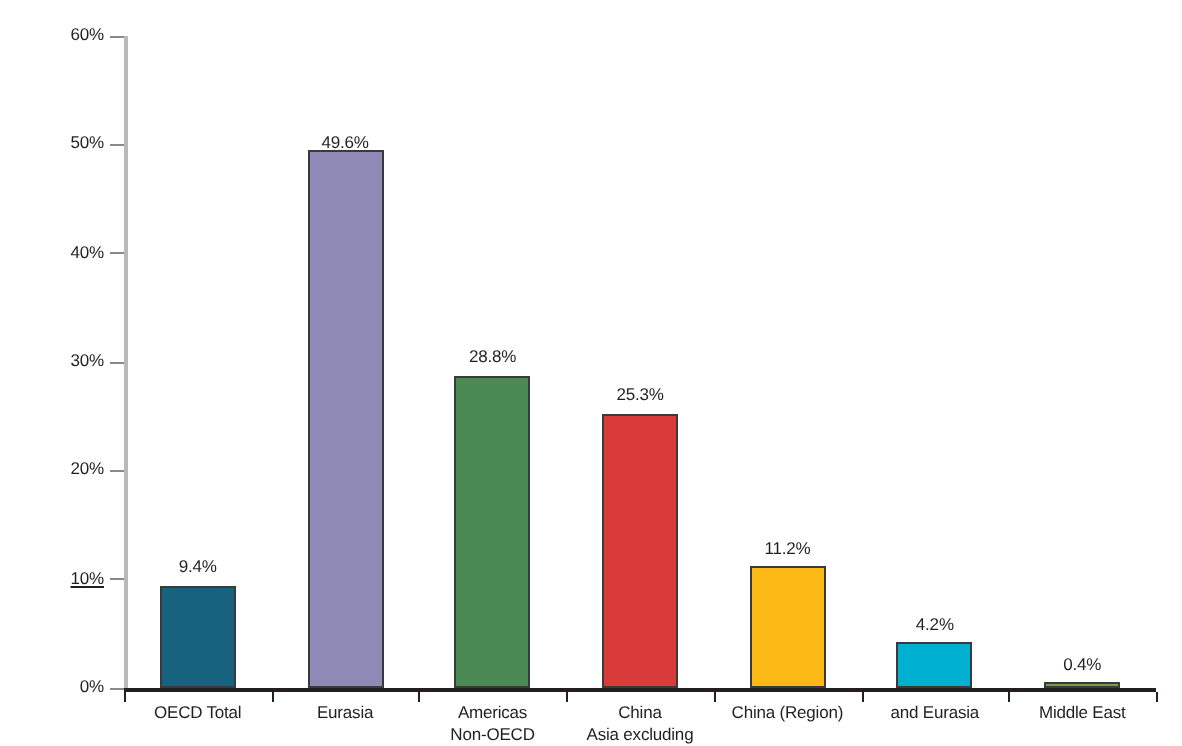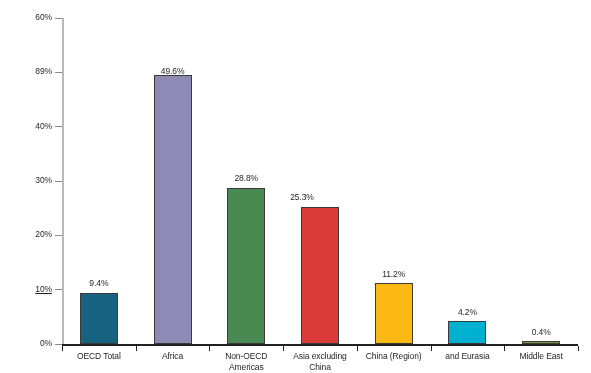--- a/index.html
+++ b/index.html
@@ -132,37 +132,37 @@
       <div class="y-tick" style="top: 180.5px;"></div>
       <div class="y-tick-label-wrap" style="top: 181px;">
         <div class="y-tick-label" style="top: -5px;">30%</div>
       </div>
       <div class="y-tick" style="top: 126.167px;"></div>
       <div class="y-tick-label-wrap" style="top: 126.667px;">
         <div class="y-tick-label" style="top: -5px;">40%</div>
       </div>
       <div class="y-tick" style="top: 71.8333px;"></div>
       <div class="y-tick-label-wrap" style="top: 72.3333px;">
-        <div class="y-tick-label" style="top: -5px;">89%</div>
+        <div class="y-tick-label" style="top: -5px;">50%</div>
       </div>
       <div class="y-tick" style="top: 17.5px;"></div>
       <div class="y-tick-label-wrap" style="top: 18px;">
         <div class="y-tick-label" style="top: -5px;">60%</div>
       </div>
     </div>
 
   <div class="plot-area" id="plot-area">
       <div class="bar" style="left: 17.8571px; width: 38px; height: 51.0733px; background: rgb(22, 98, 127); border-color: rgb(58, 58, 58);"></div>
       <div class="bar-value" style="left: -3.14286px; width: 80px; bottom: 56.0733px;">9.4%</div>
       <div class="bar" style="left: 91.5714px; width: 38px; height: 269.493px; background: rgb(143, 137, 181); border-color: rgb(58, 58, 58);"></div>
       <div class="bar-value" style="left: 70.5714px; width: 80px; bottom: 269px;">49.6%</div>
       <div class="bar" style="left: 165.286px; width: 38px; height: 156.48px; background: rgb(74, 138, 82); border-color: rgb(58, 58, 58);"></div>
       <div class="bar-value" style="left: 144.286px; width: 80px; bottom: 161.48px; margin-top: 43px;">28.8%</div>
       <div class="bar" style="left: 239px; width: 38px; height: 137.463px; background: rgb(217, 58, 58); border-color: rgb(58, 58, 58);"></div>
-      <div class="bar-value" style="left: 200px; width: 80px; bottom: 142.463px;">25.3%</div>
+      <div class="bar-value" style="left: 218px; width: 80px; bottom: 142.463px;">25.3%</div>
       <div class="bar" style="left: 312.714px; width: 38px; height: 60.8533px; background: rgb(252, 184, 20); border-color: rgb(58, 58, 58);"></div>
       <div class="bar-value" style="left: 291.714px; width: 80px; bottom: 65.8533px;">11.2%</div>
       <div class="bar" style="left: 386.429px; width: 38px; height: 22.82px; background: rgb(0, 176, 208); border-color: rgb(58, 58, 58);"></div>
       <div class="bar-value" style="left: 365.429px; width: 80px; bottom: 27.82px; margin-top: 28px;">4.2%</div>
       <div class="bar" style="left: 460.143px; width: 38px; height: 3px; background: rgb(122, 156, 63); border-color: rgb(58, 58, 58);"></div>
       <div class="bar-value" style="left: 439.143px; width: 80px; bottom: 8px;">0.4%</div>
     </div>
 
   <div class="x-axis-line"></div>
 
@@ -175,29 +175,29 @@
       <div class="x-tick" style="left: 431px;"></div>
       <div class="x-tick" style="left: 504px;"></div>
       <div class="x-tick" style="left: 578px;"></div>
     </div>
 
   <div id="cat-label-group">
       <div class="cat-label" style="left: 56px; width: 85.7143px;">
         <span>OECD Total</span>
       </div>
       <div class="cat-label" style="left: 129.714px; width: 85.7143px;">
-        <span>Africa</span>
+        <span>Eurasia</span>
       </div>
       <div class="cat-label" style="left: 203.429px; width: 85.7143px;">
+        <span>Americas</span>
         <span>Non-OECD</span>
-        <span>Americas</span>
       </div>
       <div class="cat-label" style="left: 277.143px; width: 85.7143px;">
+        <span>China</span>
         <span>Asia excluding</span>
-        <span>China</span>
       </div>
       <div class="cat-label" style="left: 350.857px; width: 85.7143px;">
         <span>China (Region)</span>
       </div>
       <div class="cat-label" style="left: 424.571px; width: 85.7143px;">
         <span>and Eurasia</span>
       </div>
       <div class="cat-label" style="left: 498.286px; width: 85.7143px;">
         <span>Middle East</span>
       </div>

